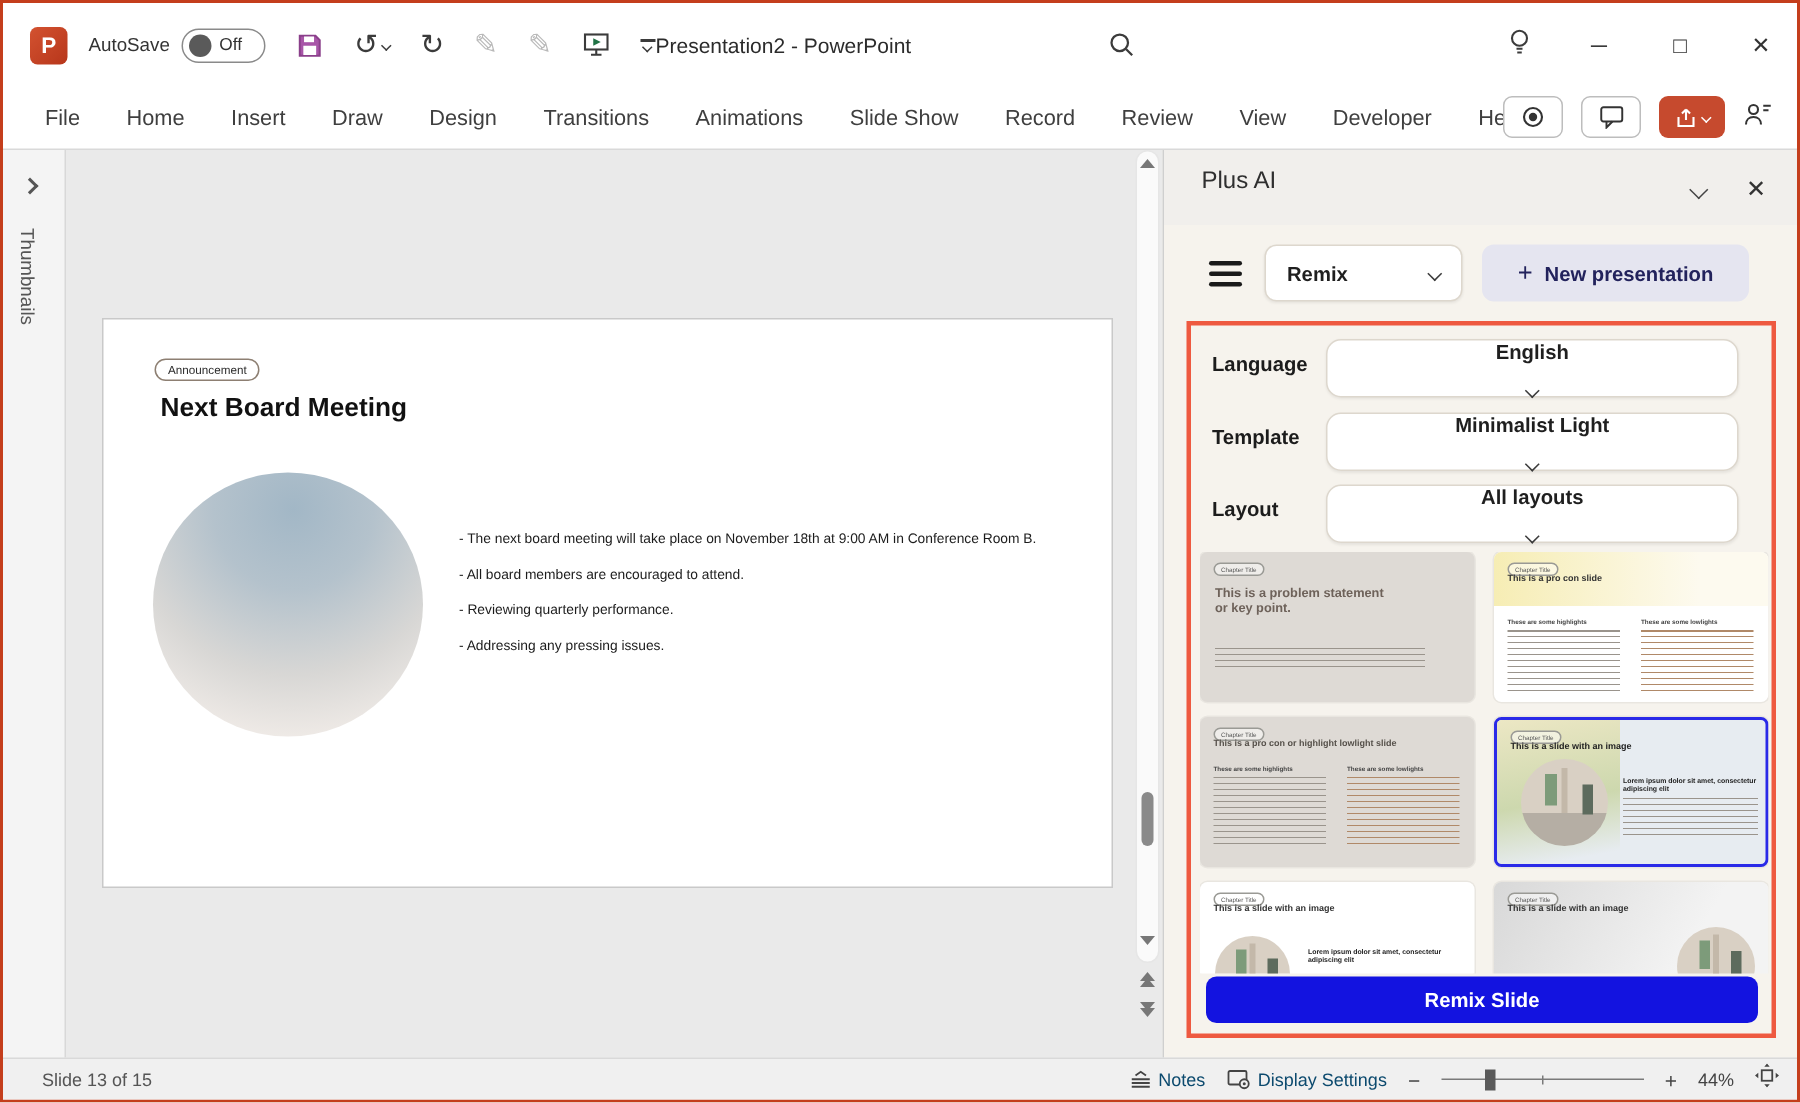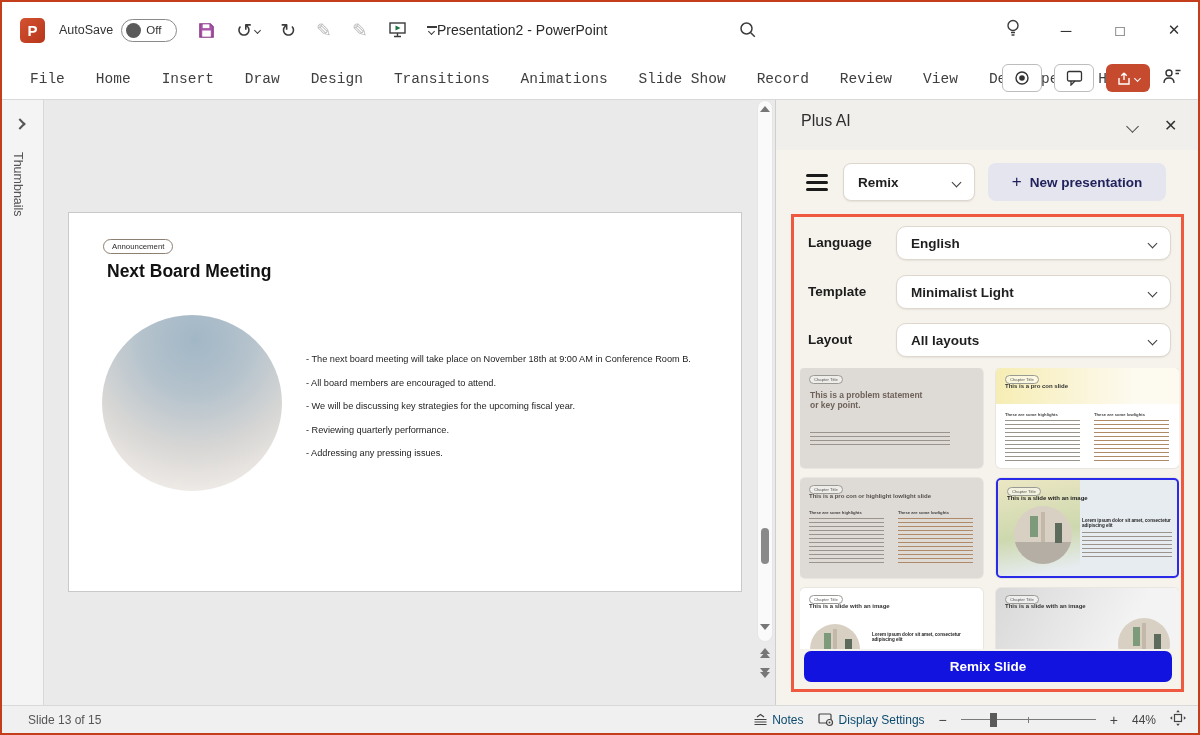--- a/index.html
+++ b/index.html
@@ -24,21 +24,21 @@
   .qat-more { display:flex; flex-direction:column; align-items:center; gap:1px; }
   .qat-more .bar { width:10px; height:1.6px; background:#3b3b3b; }
   .doc-title { position:absolute; left:435px; top:0; height:56px; display:flex; align-items:center; font-size:14px; color:#2b2b2b; }
   .tb-search { position:absolute; left:736px; top:18px; }
   .tb-right { position:absolute; right:14px; top:0; height:56px; display:flex; align-items:center; gap:34px; }
   .win-ctl { font-size:15px; color:#333; width:20px; text-align:center; }
 
   
   .menubar { position:absolute; left:0; top:56px; right:0; height:42px; background:#fff; border-bottom:1px solid #d9d9d9; display:flex; align-items:center; }
   .menu-items { display:flex; align-items:center; gap:31px; padding-left:28px; }
-  .menu-item { font-size:14.5px; color:#3f3f3f; white-space:nowrap;font-family:Liberation Mono, monospace; }
+  .menu-item { font-size:14.5px; color:#3f3f3f; white-space:nowrap; }
   .menu-right { position:absolute; right:16px; top:6px; display:flex; align-items:center; gap:12px; }
   .pill-btn { width:40px; height:28px; border:1px solid #bdbdbd; border-radius:6px; background:#fff; display:flex; align-items:center; justify-content:center; }
   .share-btn { width:44px; height:28px; border-radius:6px; background:#c64a2e; display:flex; align-items:center; justify-content:center; gap:3px; }
   .share-btn .chev { border-color:#fff; width:5px; height:5px; }
 
   
   .main { position:absolute; left:0; top:98px; right:0; height:607px; }
   .thumbstrip { position:absolute; left:0; top:0; bottom:0; width:42px; background:#f4f4f4; border-right:1px solid #d8d8d8; }
   .thumbstrip .expand { position:absolute; left:14px; top:20px; width:8px; height:8px; border-top:2px solid #555; border-right:2px solid #555; transform:rotate(45deg); }
   .thumb-label { position:absolute; left:9px; top:52px; writing-mode:vertical-rl; font-size:12.5px; color:#555; }
@@ -76,21 +76,21 @@
   .dd .dd-label { font-size:13.5px; font-weight:bold; color:#1f1f1f; }
   .mode-dd { position:absolute; left:67px; top:63px; width:132px; height:38px; }
   .newpres { position:absolute; left:212px; top:63px; width:178px; height:38px; background:#e5e5f0; border-radius:8px; display:flex; align-items:center; justify-content:center; gap:8px; }
   .newpres .plus { font-size:17px; color:#22225c; }
   .newpres .np-label { font-size:13.5px; font-weight:bold; color:#22225c; }
 
   .highlight-rect { position:absolute; left:15px; top:114px; width:393px; height:478px; border:3px solid #ee5940; pointer-events:none; z-index:6; }
 
   .fieldrow { position:absolute; left:32px; width:360px; height:34px; }
   .fieldrow .flabel { position:absolute; left:0; top:0; height:34px; line-height:34px; font-size:13.5px; font-weight:bold; color:#1c1c1c; }
-  .fieldrow .dd { position:absolute; left:88px; top:0; width:275px; height:34px; border-radius:10px; }
+  .fieldrow .dd { position:absolute; left:76px; top:0; width:275px; height:39px; border-radius:10px;flex-direction:column; }
   .row-language { top:126px; } .row-template { top:175px; } .row-layout { top:223px; }
 
   .tgrid { position:absolute; left:24px; top:268px; width:379px; height:281px; overflow:hidden; }
   .tcard { position:absolute; width:183px; height:100px; border-radius:5px; background:#fff; box-shadow:0 0 0 1px rgba(0,0,0,0.05); overflow:hidden; }
   .tc-0 { left:0; top:0; background:#dedad5; }
   .tc-1 { left:196px; top:0; }
   .tc-2 { left:0; top:110px; background:#dedad5; }
   .tc-3 { left:196px; top:110px; background:#e7ecf1; border:2px solid #2a2ae8; }
   .tc-4 { left:0; top:220px; }
   .tc-5 { left:196px; top:220px; background:linear-gradient(120deg,#d8d8d8,#f3f3f3 65%); }
@@ -235,21 +235,20 @@
     </div>
 
     <div class="canvas">
       <div class="slide">
         <span class="slide-badge">Announcement</span>
         <div class="slide-title">Next Board Meeting</div>
         <div class="slide-circle"></div>
         <div class="slide-bullets">
           <div>- The next board meeting will take place on November 18th at 9:00 AM in Conference Room B.</div>
           <div>- All board members are encouraged to attend.</div>
-          <div>- We will be discussing key strategies for the upcoming fiscal year.</div>
           <div>- Reviewing quarterly performance.</div>
           <div>- Addressing any pressing issues.</div>
         </div>
       </div>
 
       <div class="vscroll">
         <div class="sb-track"></div>
         <div class="sb-up tri-up" style="position:absolute;"></div>
         <div class="sb-thumb"></div>
         <div class="sb-down tri-down" style="position:absolute;"></div>

